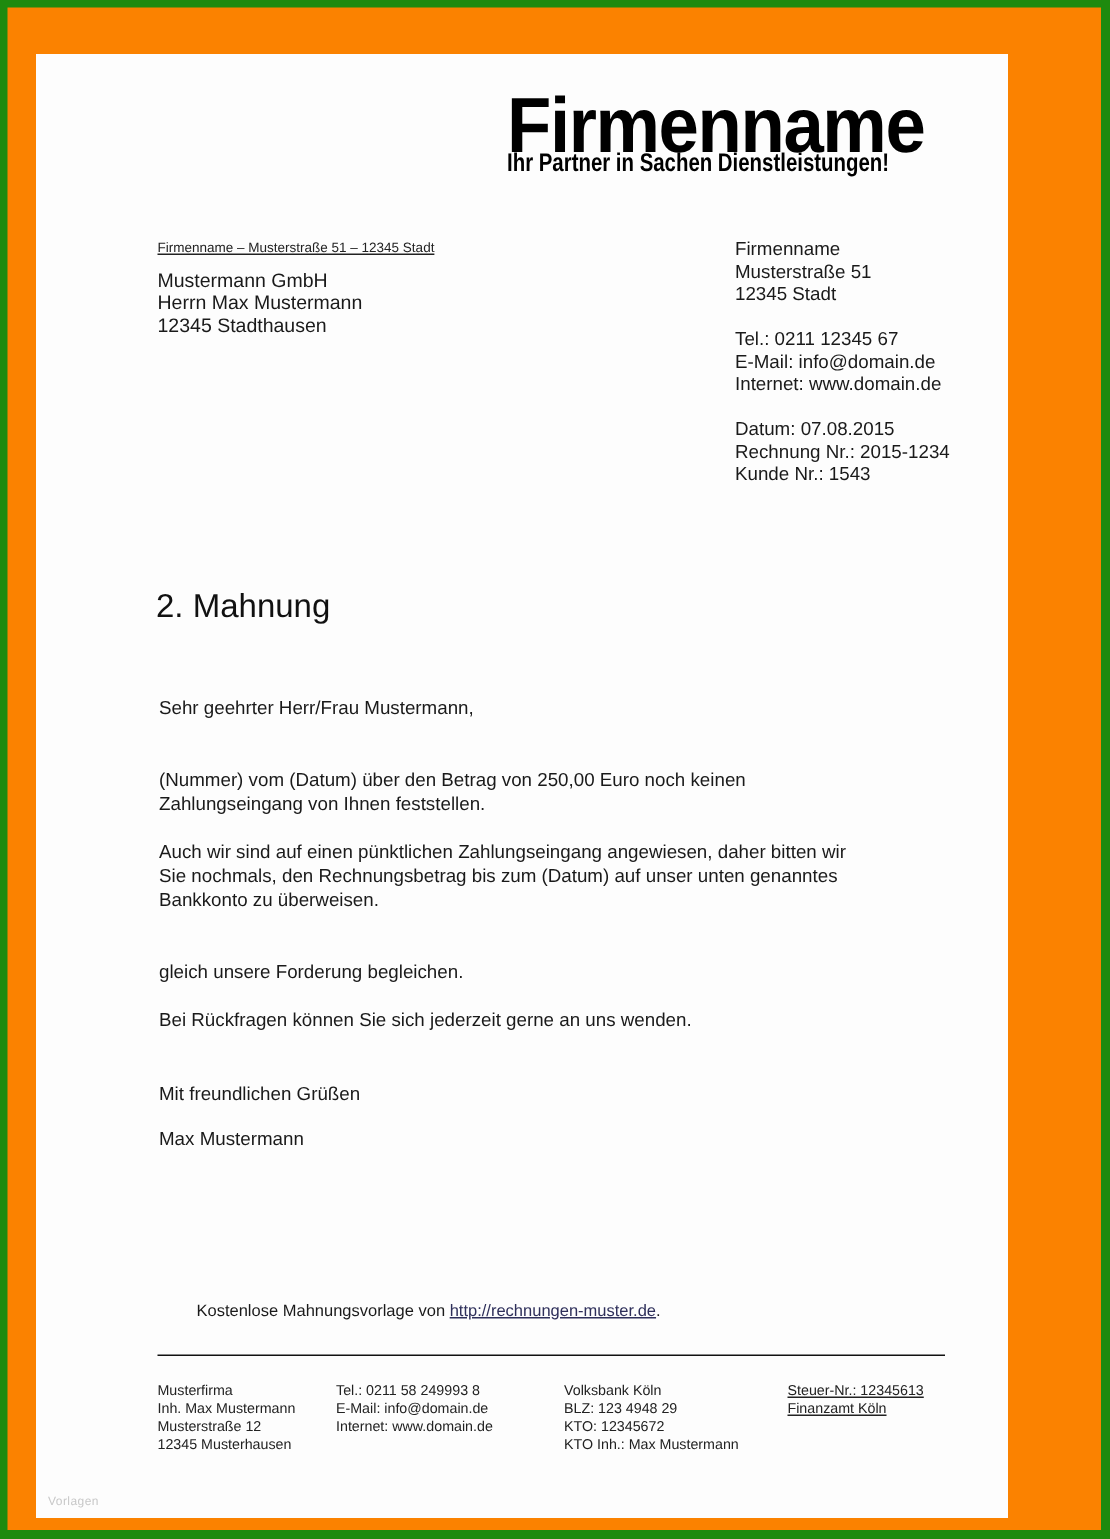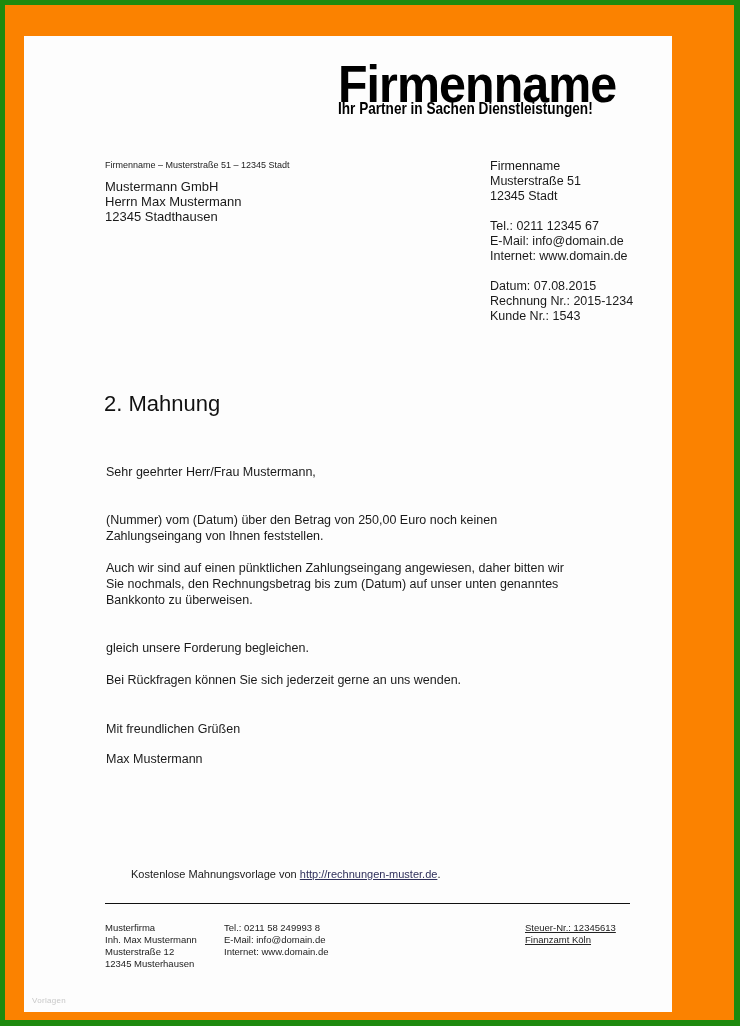--- a/index.html
+++ b/index.html
@@ -41,20 +41,21 @@
       line-height: 18px;
       color: #000;
       transform: scaleX(0.80);
       transform-origin: left top;
     }
 
     
     .sender-line {
       left: 81px; top: 124px;
       font-size: 9px;
+      text-decoration: underline;
       color: #222;
     }
     .recipient {
       left: 81px; top: 143px;
       font-size: 13px;
       line-height: 15px;
     }
 
     
     .info-block {
@@ -196,19 +197,25 @@
     <div>Musterfirma</div>
     <div>Inh. Max Mustermann</div>
     <div>Musterstraße 12</div>
     <div>12345 Musterhausen</div>
   </div>
   <div class="footer-col" style="left:200px;">
     <div>Tel.: 0211 58 249993 8</div>
     <div>E-Mail: info@domain.de</div>
     <div>Internet: www.domain.de</div>
   </div>
+  <div class="footer-col" style="left:352px;">
+    <div>Volksbank Köln</div>
+    <div>BLZ: 123 4948 29</div>
+    <div>KTO: 12345672</div>
+    <div>KTO Inh.: Max Mustermann</div>
+  </div>
   <div class="footer-col" style="left:501px;text-decoration:underline;">
     <div>Steuer-Nr.: 12345613</div>
     <div>Finanzamt Köln</div>
   </div>
 
   <div class="abs watermark">Vorlagen</div>
 </div>
 
 </body></html>

